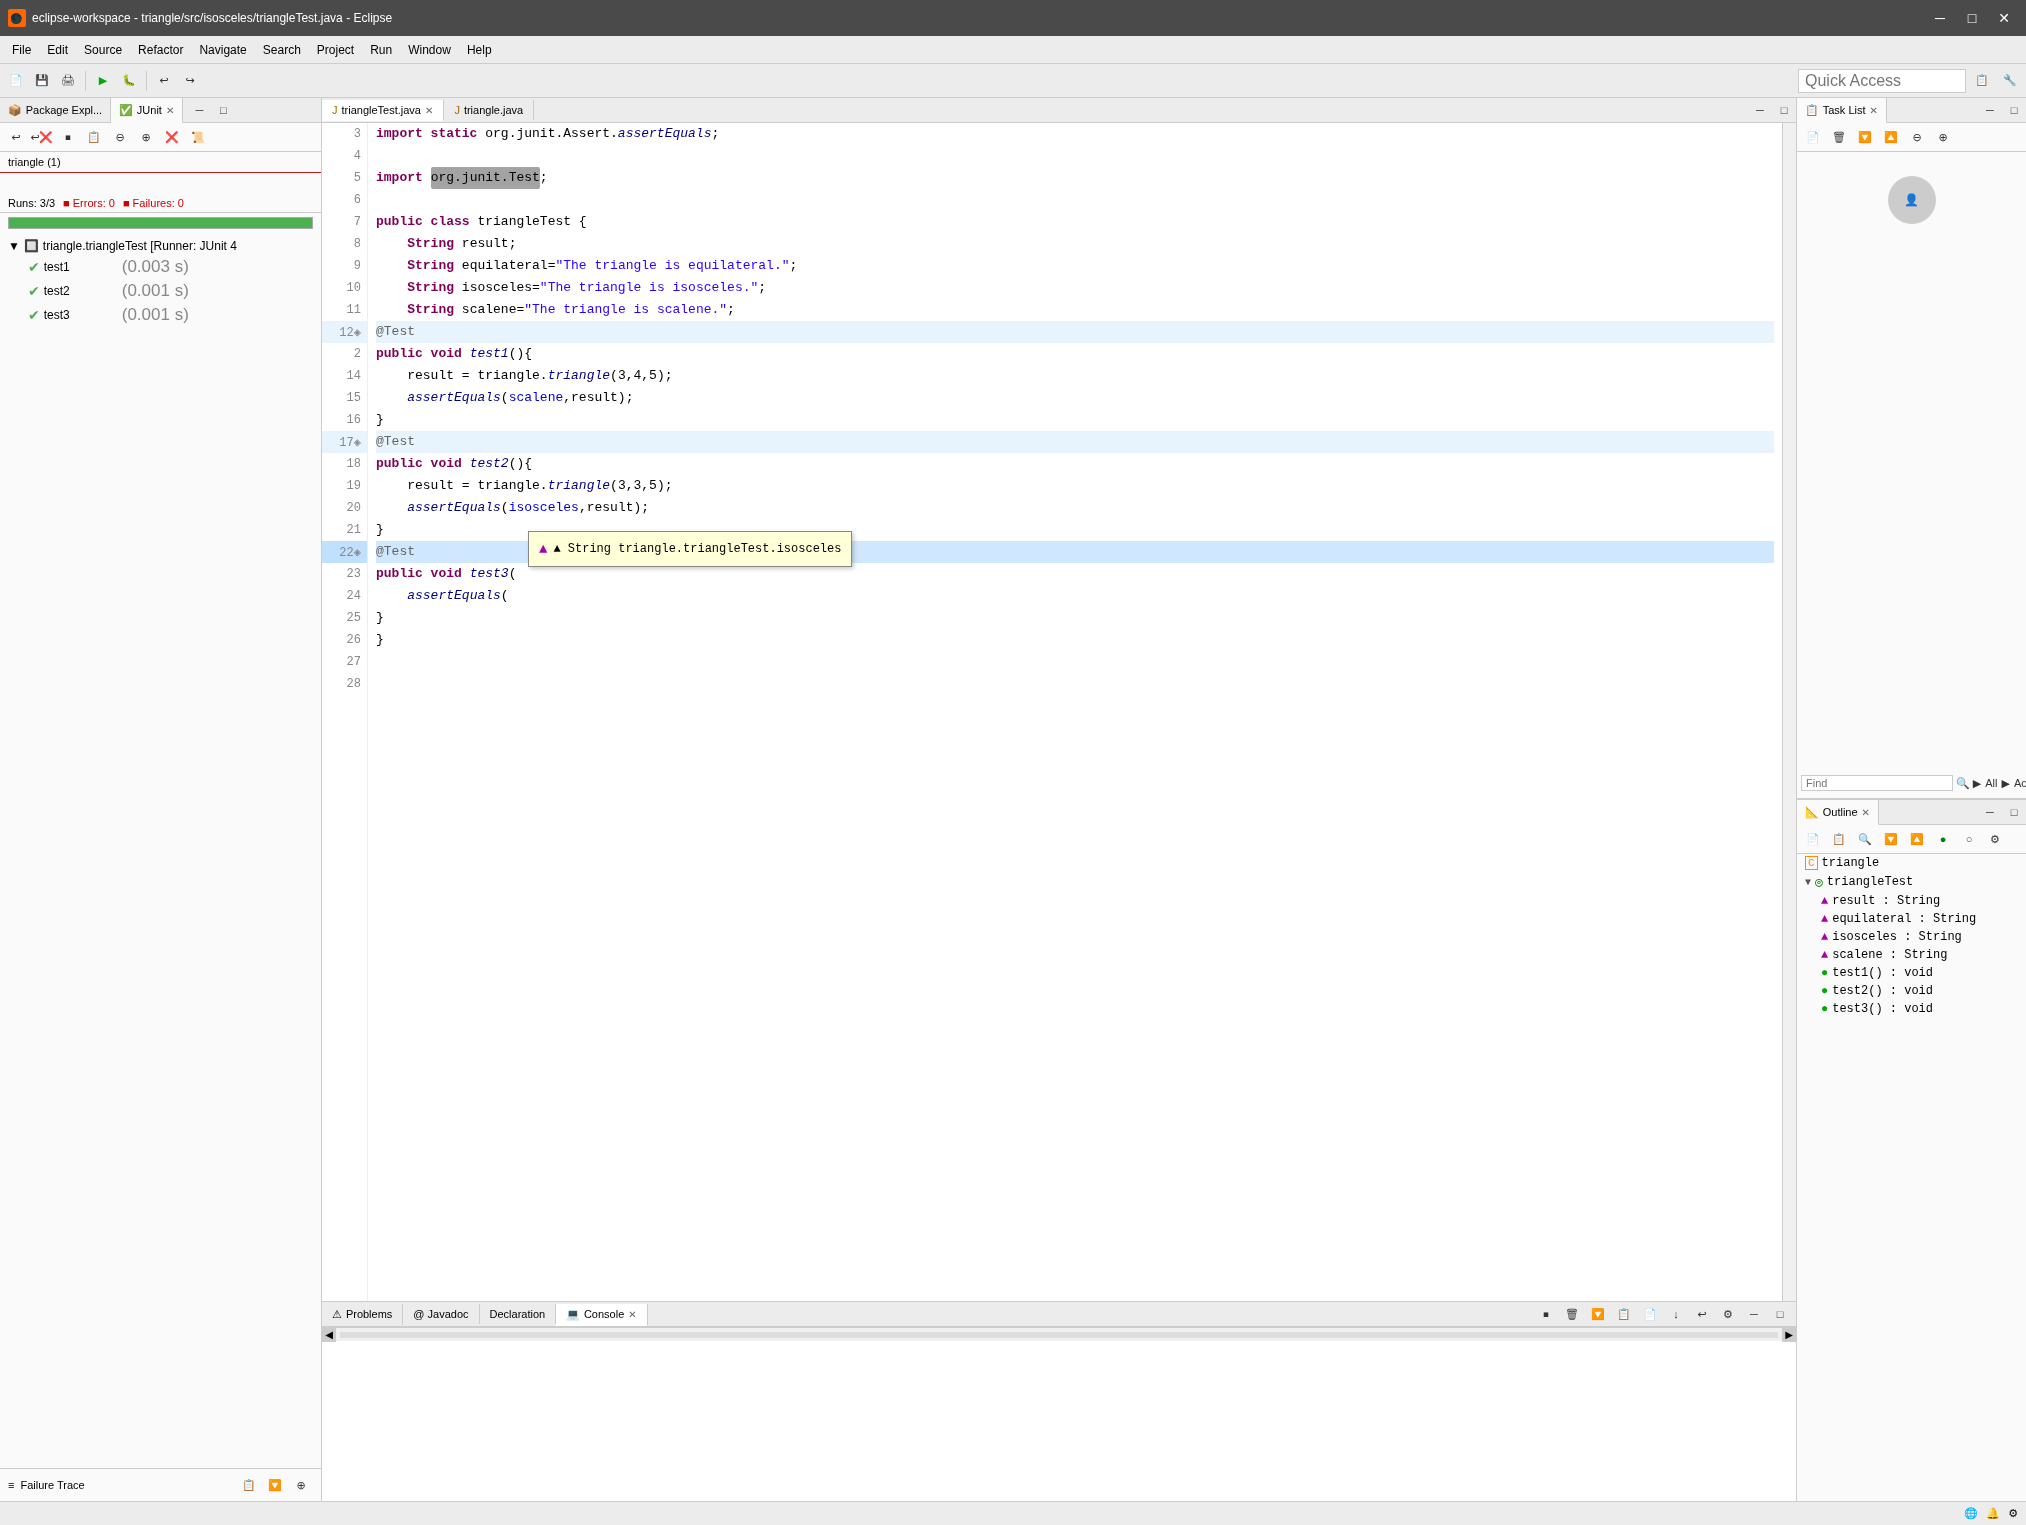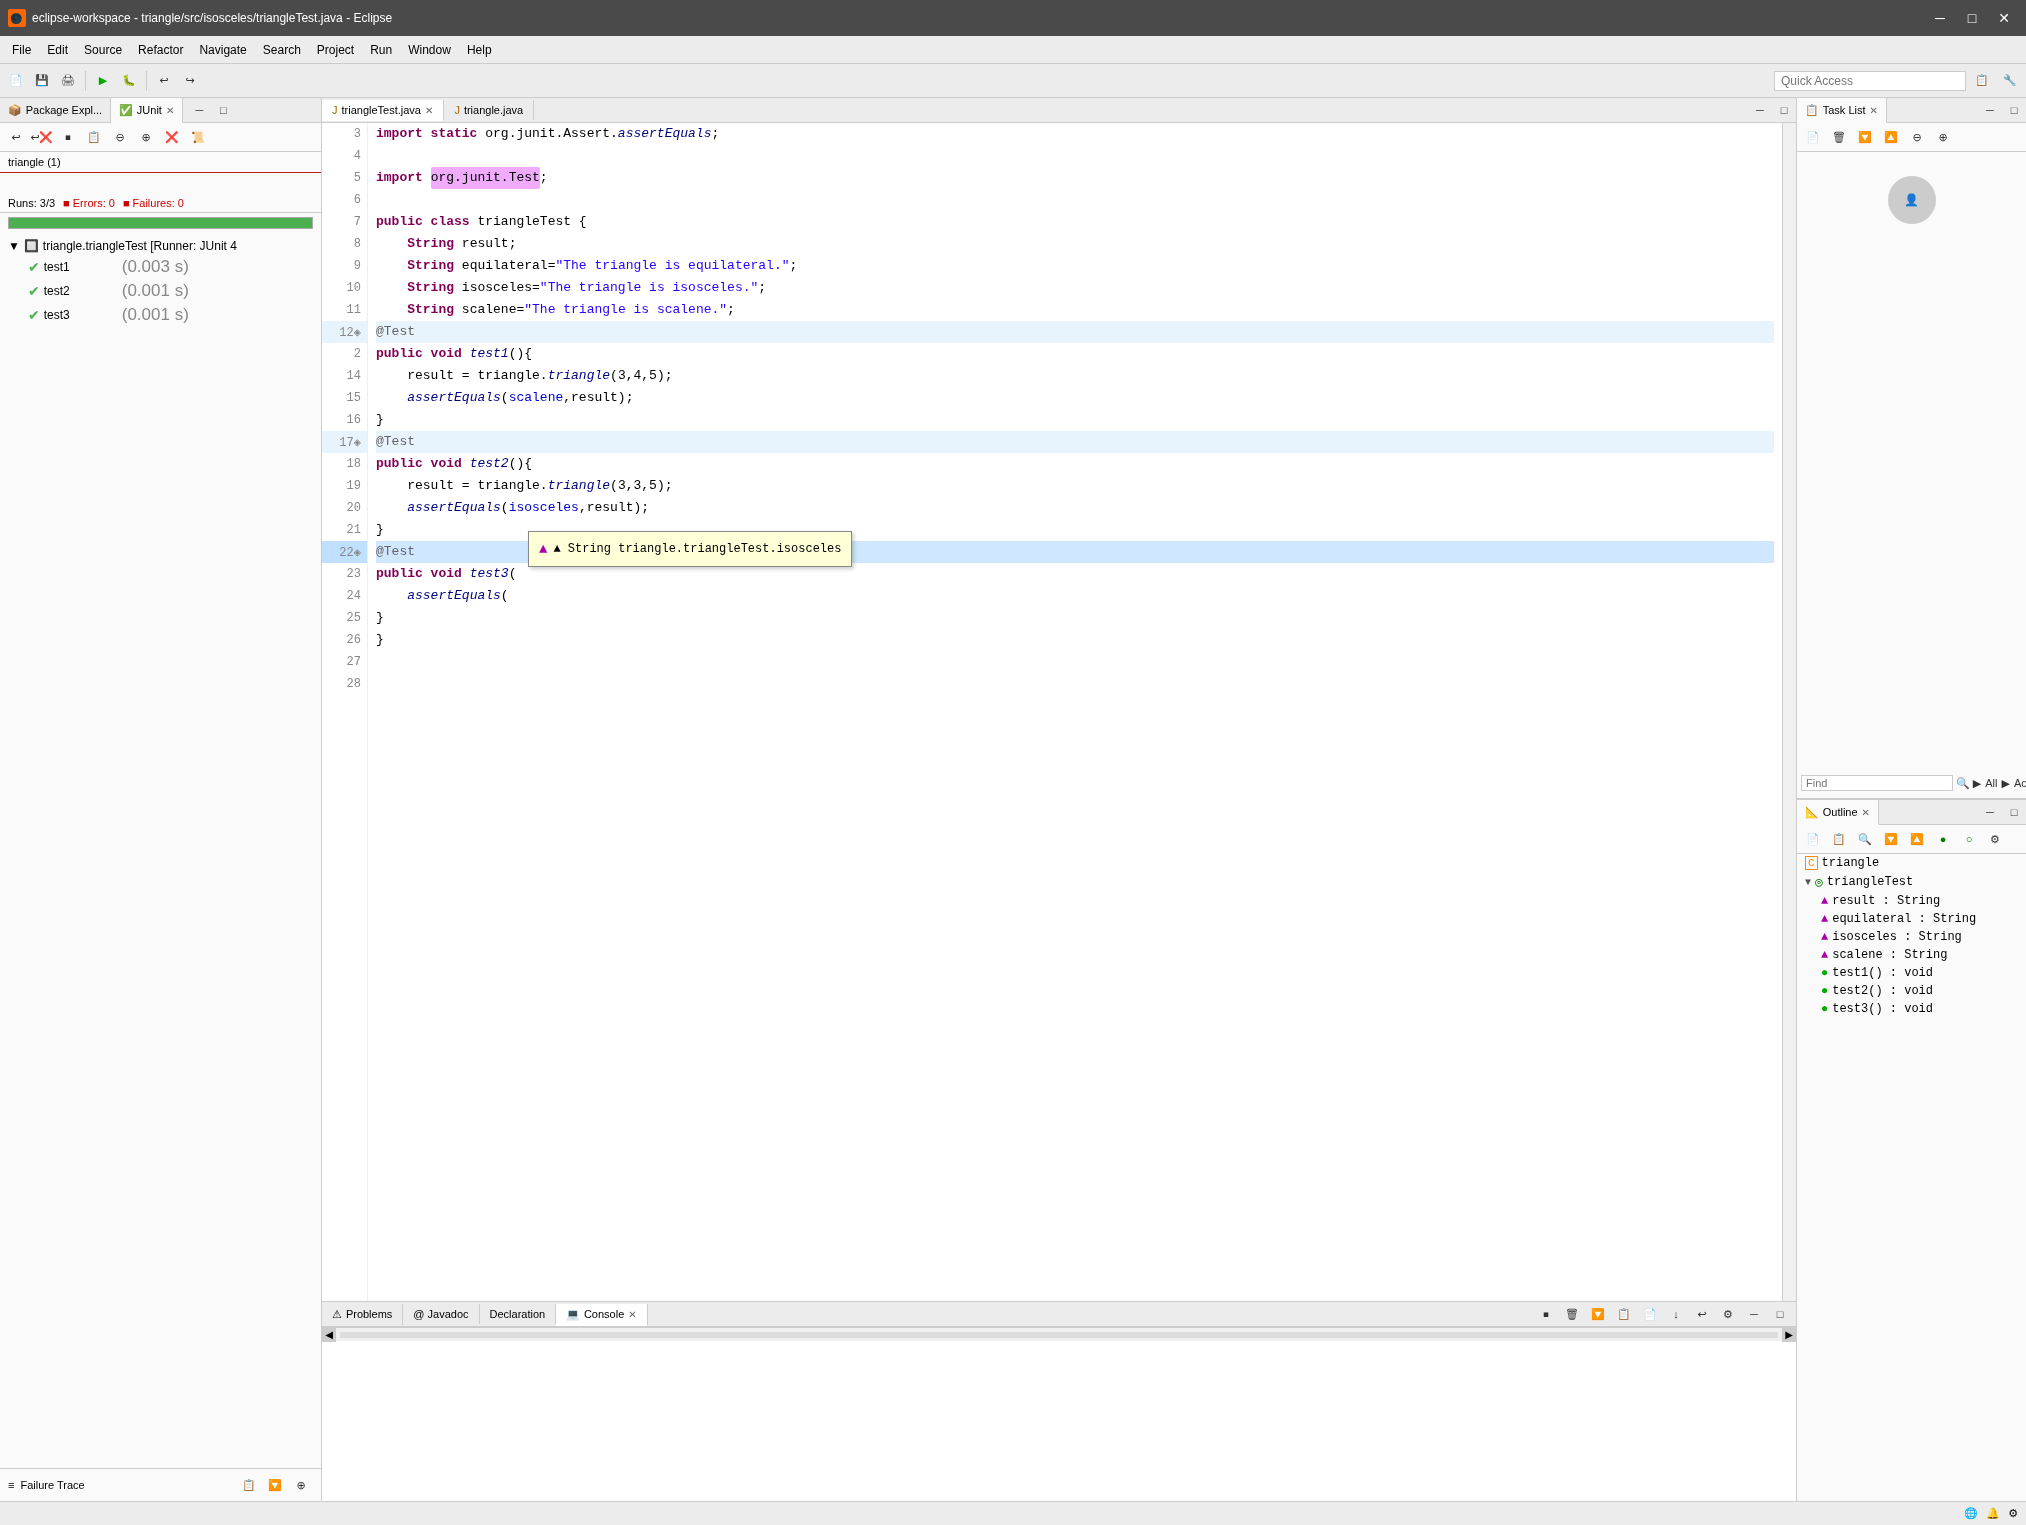--- a/index.html
+++ b/index.html
@@ -14,21 +14,21 @@
 
     
     .menu-bar { background: #ECECEC; border-bottom: 1px solid #CCC; display: flex; align-items: center; padding: 2px 4px; height: 28px; }
     .menu-item { padding: 3px 8px; cursor: pointer; font-size: 12px; }
 
     
     .toolbar { background: #ECECEC; border-bottom: 1px solid #CCC; display: flex; align-items: center; padding: 2px 4px; height: 34px; gap: 2px; }
     .toolbar-btn { width: 24px; height: 24px; background: transparent; border: 1px solid transparent; cursor: pointer; display: flex; align-items: center; justify-content: center; font-size: 11px; color: #333; border-radius: 2px; }
     .toolbar-separator { width: 1px; height: 20px; background: #CCC; margin: 0 3px; }
     .toolbar-right { margin-left: auto; display: flex; align-items: center; gap: 4px; }
-    .quick-access { border: 1px solid #CCC; padding: 2px 6px; font-size: 12px; width: 192px; background: #fff; margin-left: 25px; }
+    .quick-access { border: 1px solid #CCC; padding: 2px 6px; font-size: 16px; width: 168px; background: #fff; margin-left: 25px; }
 
     
     .workspace { display: flex; height: calc(1525px - 36px - 28px - 34px - 24px); }
 
     
     .status-bar { height: 24px; background: #ECECEC; border-top: 1px solid #CCC; display: flex; align-items: center; padding: 0 8px; font-size: 11px; gap: 12px; justify-content: space-between; }
     .status-right { display: flex; align-items: center; gap: 8px; }
 
     
     .left-panel { width: 322px; border-right: 1px solid #CCC; display: flex; flex-direction: column; background: #FAFAFA; }
@@ -272,21 +272,21 @@
           <div class="line-number">27</div>
           <div class="line-number">28</div>
         </div>
 
         <div class="code-content">
           <div class="code-line">
             <span class="kw">import static</span>&nbsp;<span>org.junit.Assert.</span><span style="color:#000080;font-style:italic;">assertEquals</span><span>;</span>
           </div>
           <div class="code-line">&nbsp;</div>
           <div class="code-line">
-            <span class="kw">import</span>&nbsp;<span style="background:#f0abfc; border-radius:2px;">org.junit.Test</span><span>;</span>
+            <span class="kw">import</span>&nbsp;<span style="background:#a3a3a3; border-radius:2px;">org.junit.Test</span><span>;</span>
           </div>
           <div class="code-line">&nbsp;</div>
           <div class="code-line">
             <span class="kw">public class</span>&nbsp;<span>triangleTest {</span>
           </div>
           <div class="code-line">
             &nbsp;&nbsp;&nbsp;&nbsp;<span class="kw">String</span>&nbsp;<span>result;</span>
           </div>
           <div class="code-line">
             &nbsp;&nbsp;&nbsp;&nbsp;<span class="kw">String</span>&nbsp;<span>equilateral=</span><span class="str">"The triangle is equilateral."</span><span>;</span>

